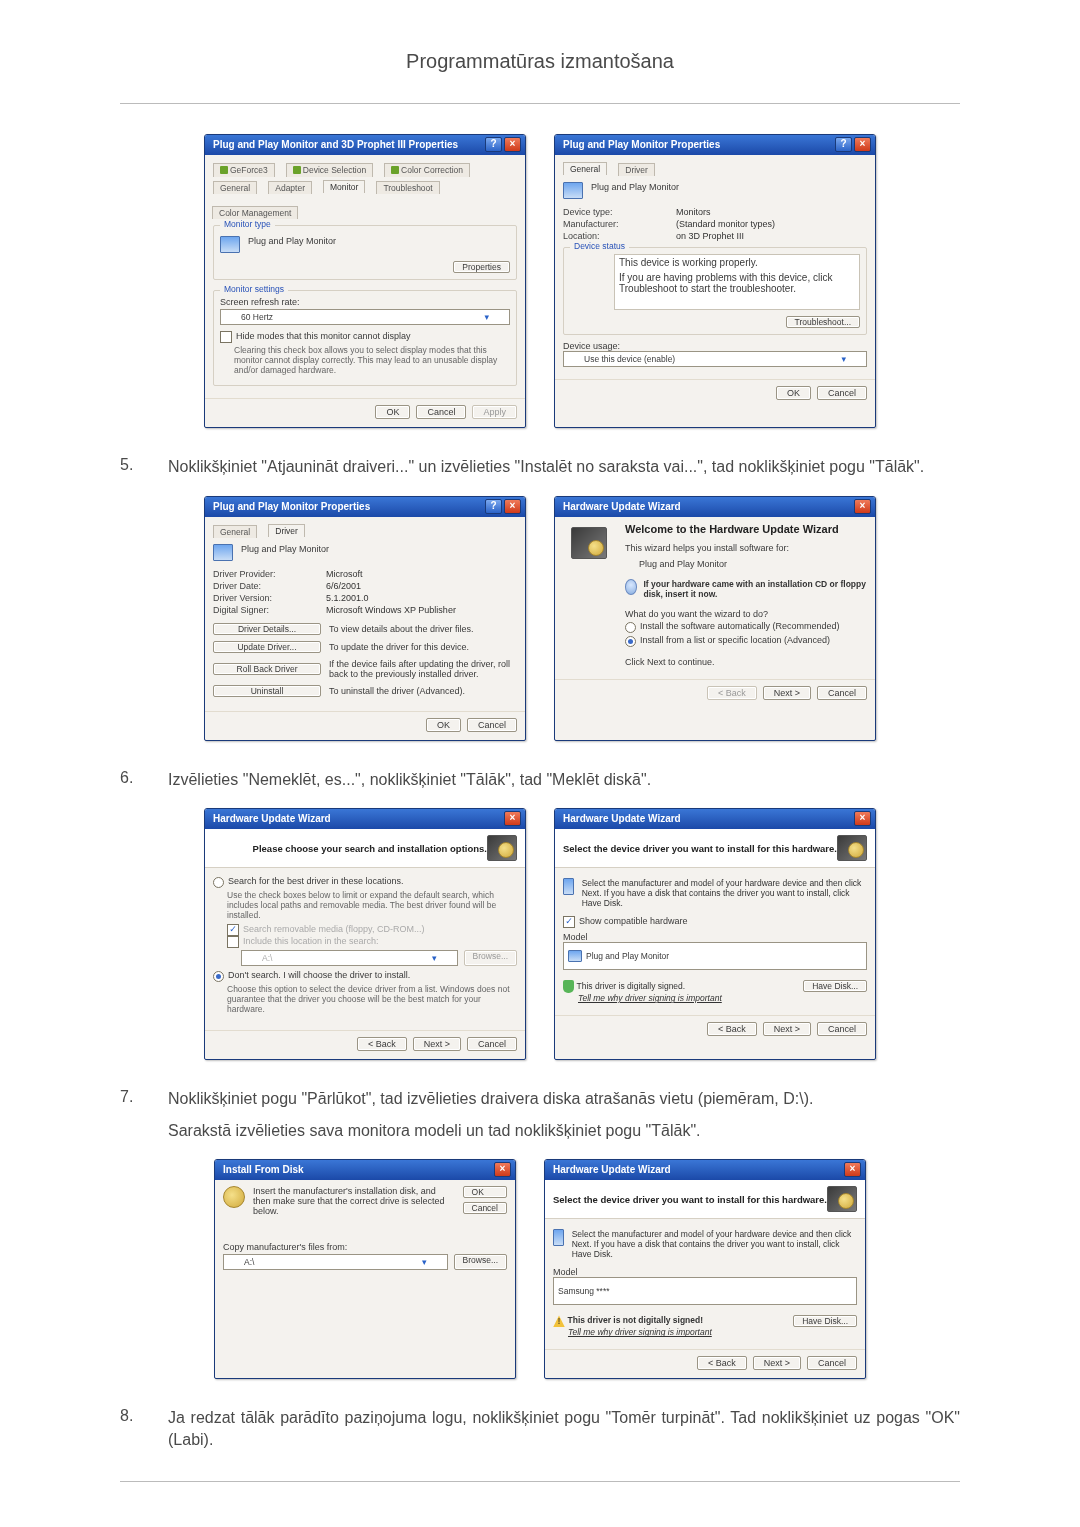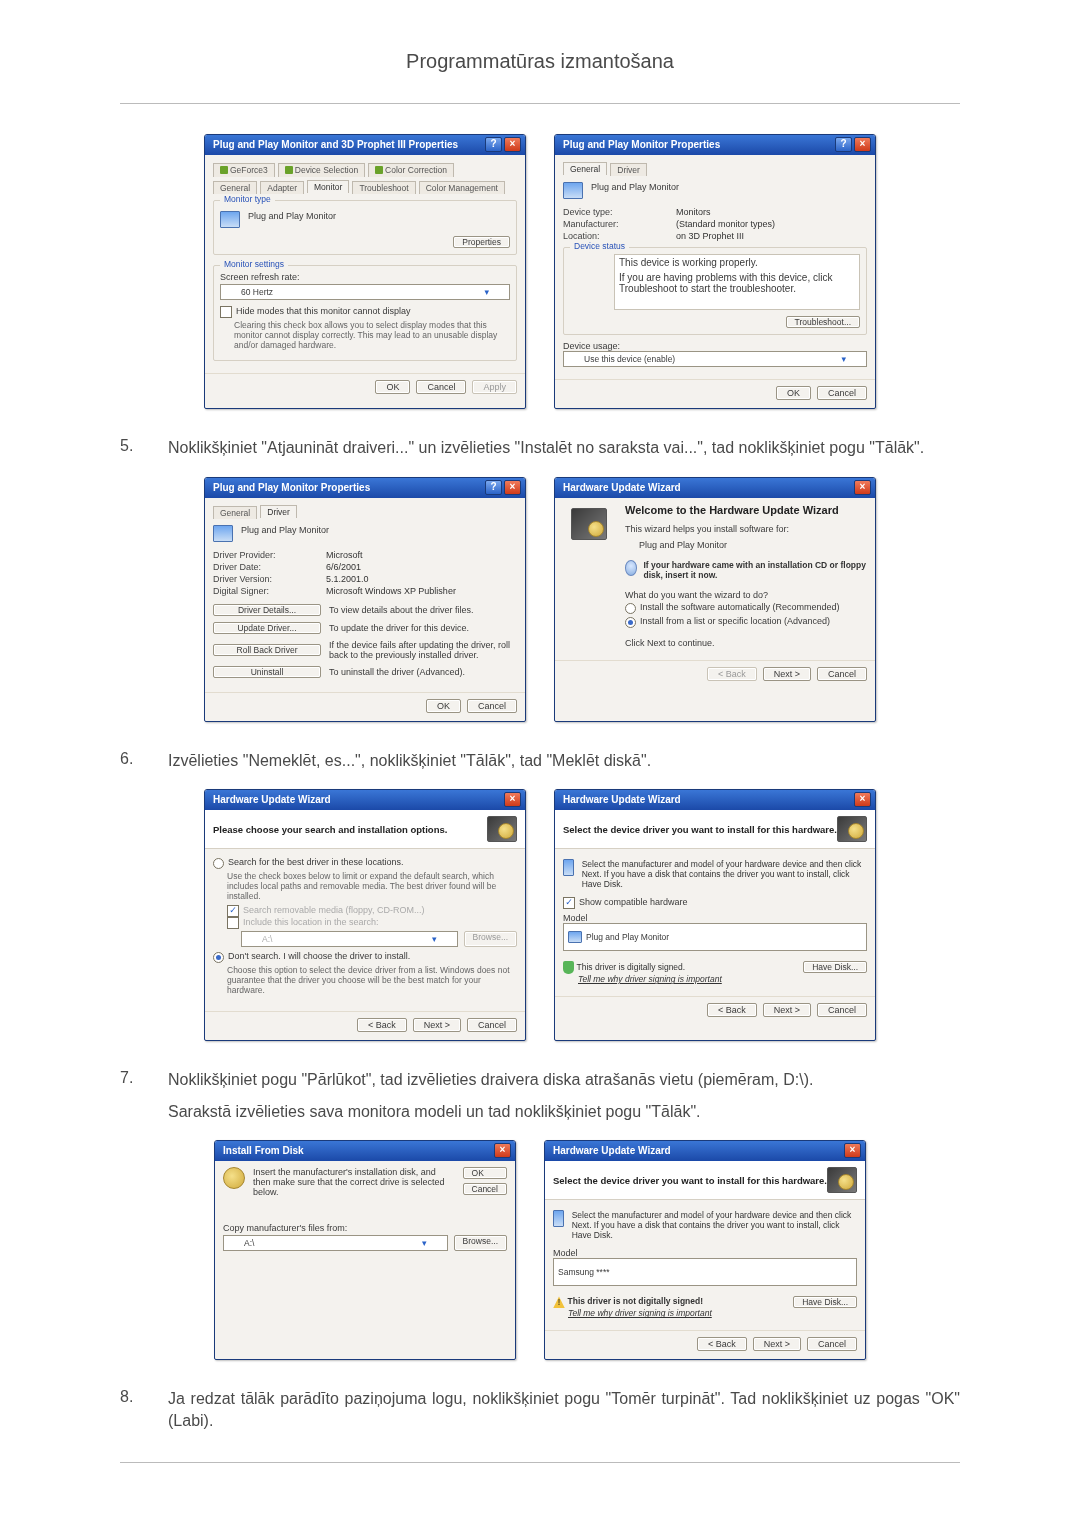--- a/index.html
+++ b/index.html
@@ -61,21 +61,21 @@
     background: linear-gradient(#7aa8ef, #2b63c8);
     border: 1px solid #1a3a7a;
     border-radius: 2px;
     color: #fff; font-size: 10px; line-height: 11px;
     text-align: center;
   }
   .tb-btn.close { background: linear-gradient(#f07a5a, #cf3a1a); }
   .body {
     padding: 6px 8px 8px 8px;
   }
-  .tabs { display: flex; flex-wrap: wrap; gap: 4px; margin-bottom: 4px; }
+  .tabs { display: flex; flex-wrap: wrap; gap: 12px; margin-bottom: 4px; }
   .tab {
     background: #f4f2ee;
     border: 1px solid #bfb9ae;
     border-bottom: none;
     padding: 1px 6px;
     font-size: 8.5px;
     color: #333;
     position: relative;
     top: 1px;
   }
@@ -148,21 +148,21 @@
   .textarea {
     background: #fff;
     border: 1px solid #c9c3b6;
     height: 28px;
     padding: 2px 4px;
     font-size: 10px;
     margin-left: 44px;
   }
   .wiz-banner {
     display: flex; align-items: center;
-    justify-content: space-between;
+    justify-content: flex-end;
     padding: 6px 8px;
     border-bottom: 1px solid #d6d0c4;
     background: #fff;
   }
   .wiz-banner .bold { font-weight: bold; font-size: 9.5px; color: #222; }
   .wiz-icon {
     width: 34px; height: 30px;
     background: linear-gradient(135deg,#3a3a3a,#7a7a7a);
     border: 1px solid #555;
     border-radius: 2px;

